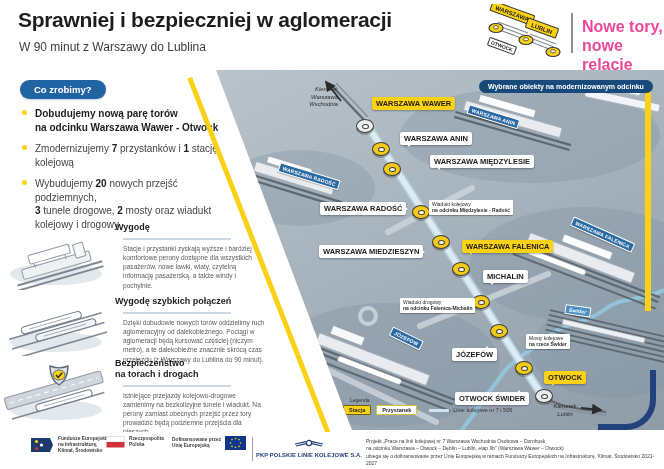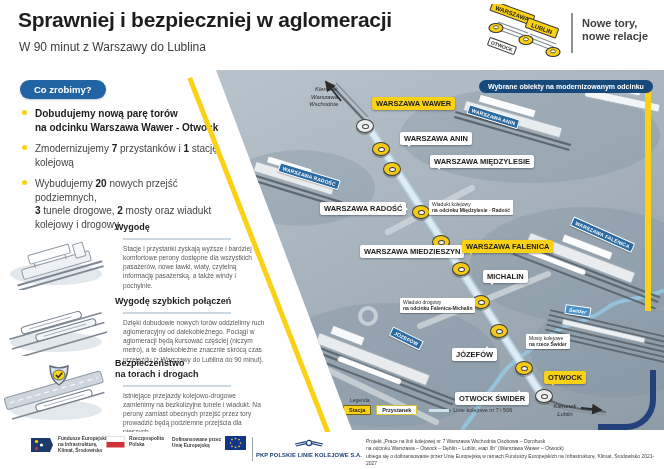--- a/index.html
+++ b/index.html
@@ -5,21 +5,21 @@
   html,body{margin:0;padding:0;background:#ffffff;}
   .page{position:relative;width:664px;height:469px;background:#fff;overflow:hidden;
         font-family:"Liberation Sans",sans-serif;color:#1d1d1b;}
 
   
   .hdr{position:absolute;left:0;top:0;width:664px;height:70px;}
   .hdr h1{position:absolute;left:18px;top:8px;margin:0;font-size:21px;font-weight:800;letter-spacing:-.3px;color:#1d1d1b;white-space:nowrap;}
   .hdr h2{position:absolute;left:19px;top:40px;margin:0;font-size:12px;font-weight:400;color:#3c3c3c;white-space:nowrap;}
   .hlogo{position:absolute;left:486px;top:4px;}
   .hdr .vsep{position:absolute;left:571px;top:13px;width:2px;height:40px;background:#8b9197;}
-  .tagline{position:absolute;left:582px;top:17px;font-size:11px;font-weight:800;line-height:1.2;white-space:pre-line;color:#404040;}
+  .tagline{position:absolute;left:582px;top:17px;font-size:16px;font-weight:800;line-height:1.2;white-space:pre-line;color:#ec4899;}
 
   
   .diag{position:absolute;left:192px;top:77px;width:382px;height:5px;background:#fbd116;
         transform-origin:0 0;transform:rotate(68.7deg);}
 
   
   .panel{position:absolute;left:0;top:70px;width:258px;height:362px;}
   .pill{position:absolute;display:inline-block;background:#2164a4;color:#fff;font-size:9.5px;font-weight:700;
         padding:4px 14px;border-radius:11px;box-shadow:0 1px 2px rgba(20,50,90,.25);white-space:nowrap;}
   .pill1{left:20px;top:10px;}
@@ -325,21 +325,21 @@
     </div>
   <div class="marker white" style="left: 356px; top: 49px;"></div>
       <div class="map-label station" style="left: 372px; top: 27px;">WARSZAWA WAWER</div>
       <div class="marker" style="left: 372px; top: 72px;"></div>
       <div class="map-label stop ptr-bl" style="left: 400px; top: 62px;">WARSZAWA ANIN</div>
       <div class="marker" style="left: 383px; top: 92px;"></div>
       <div class="map-label stop ptr-bl" style="left: 430px; top: 85px;">WARSZAWA MIĘDZYLESIE</div>
       <div class="marker" style="left: 412px; top: 135px;"></div>
       <div class="map-label stop ptr-r" style="left: 320px; top: 132px;">WARSZAWA RADOŚĆ</div>
       <div class="marker" style="left: 432px; top: 165px;"></div>
-      <div class="map-label stop ptr-r" style="left: 319px; top: 175px; margin-left: 41px;">WARSZAWA MIEDZIESZYN</div>
+      <div class="map-label stop ptr-r" style="left: 319px; top: 175px;">WARSZAWA MIEDZIESZYN</div>
       <div class="marker" style="left: 452px; top: 192px;"></div>
       <div class="map-label station ptr-bl" style="left: 462px; top: 170px;">WARSZAWA FALENICA</div>
       <div class="marker" style="left: 472px; top: 225px;"></div>
       <div class="map-label stop ptr-bl" style="left: 483px; top: 200px;">MICHALIN</div>
       <div class="marker" style="left: 490px; top: 254px;"></div>
       <div class="map-label stop ptr-tr" style="left: 452px; top: 278px;">JÓZEFÓW</div>
       <div class="marker" style="left: 515px; top: 291px;"></div>
       <div class="map-label stop ptr-tr" style="left: 455px; top: 322px;">OTWOCK ŚWIDER</div>
       <div class="marker white" style="left: 535px; top: 319px;"></div>
       <div class="map-label station ptr-bl" style="left: 544px; top: 301px;">OTWOCK</div>

